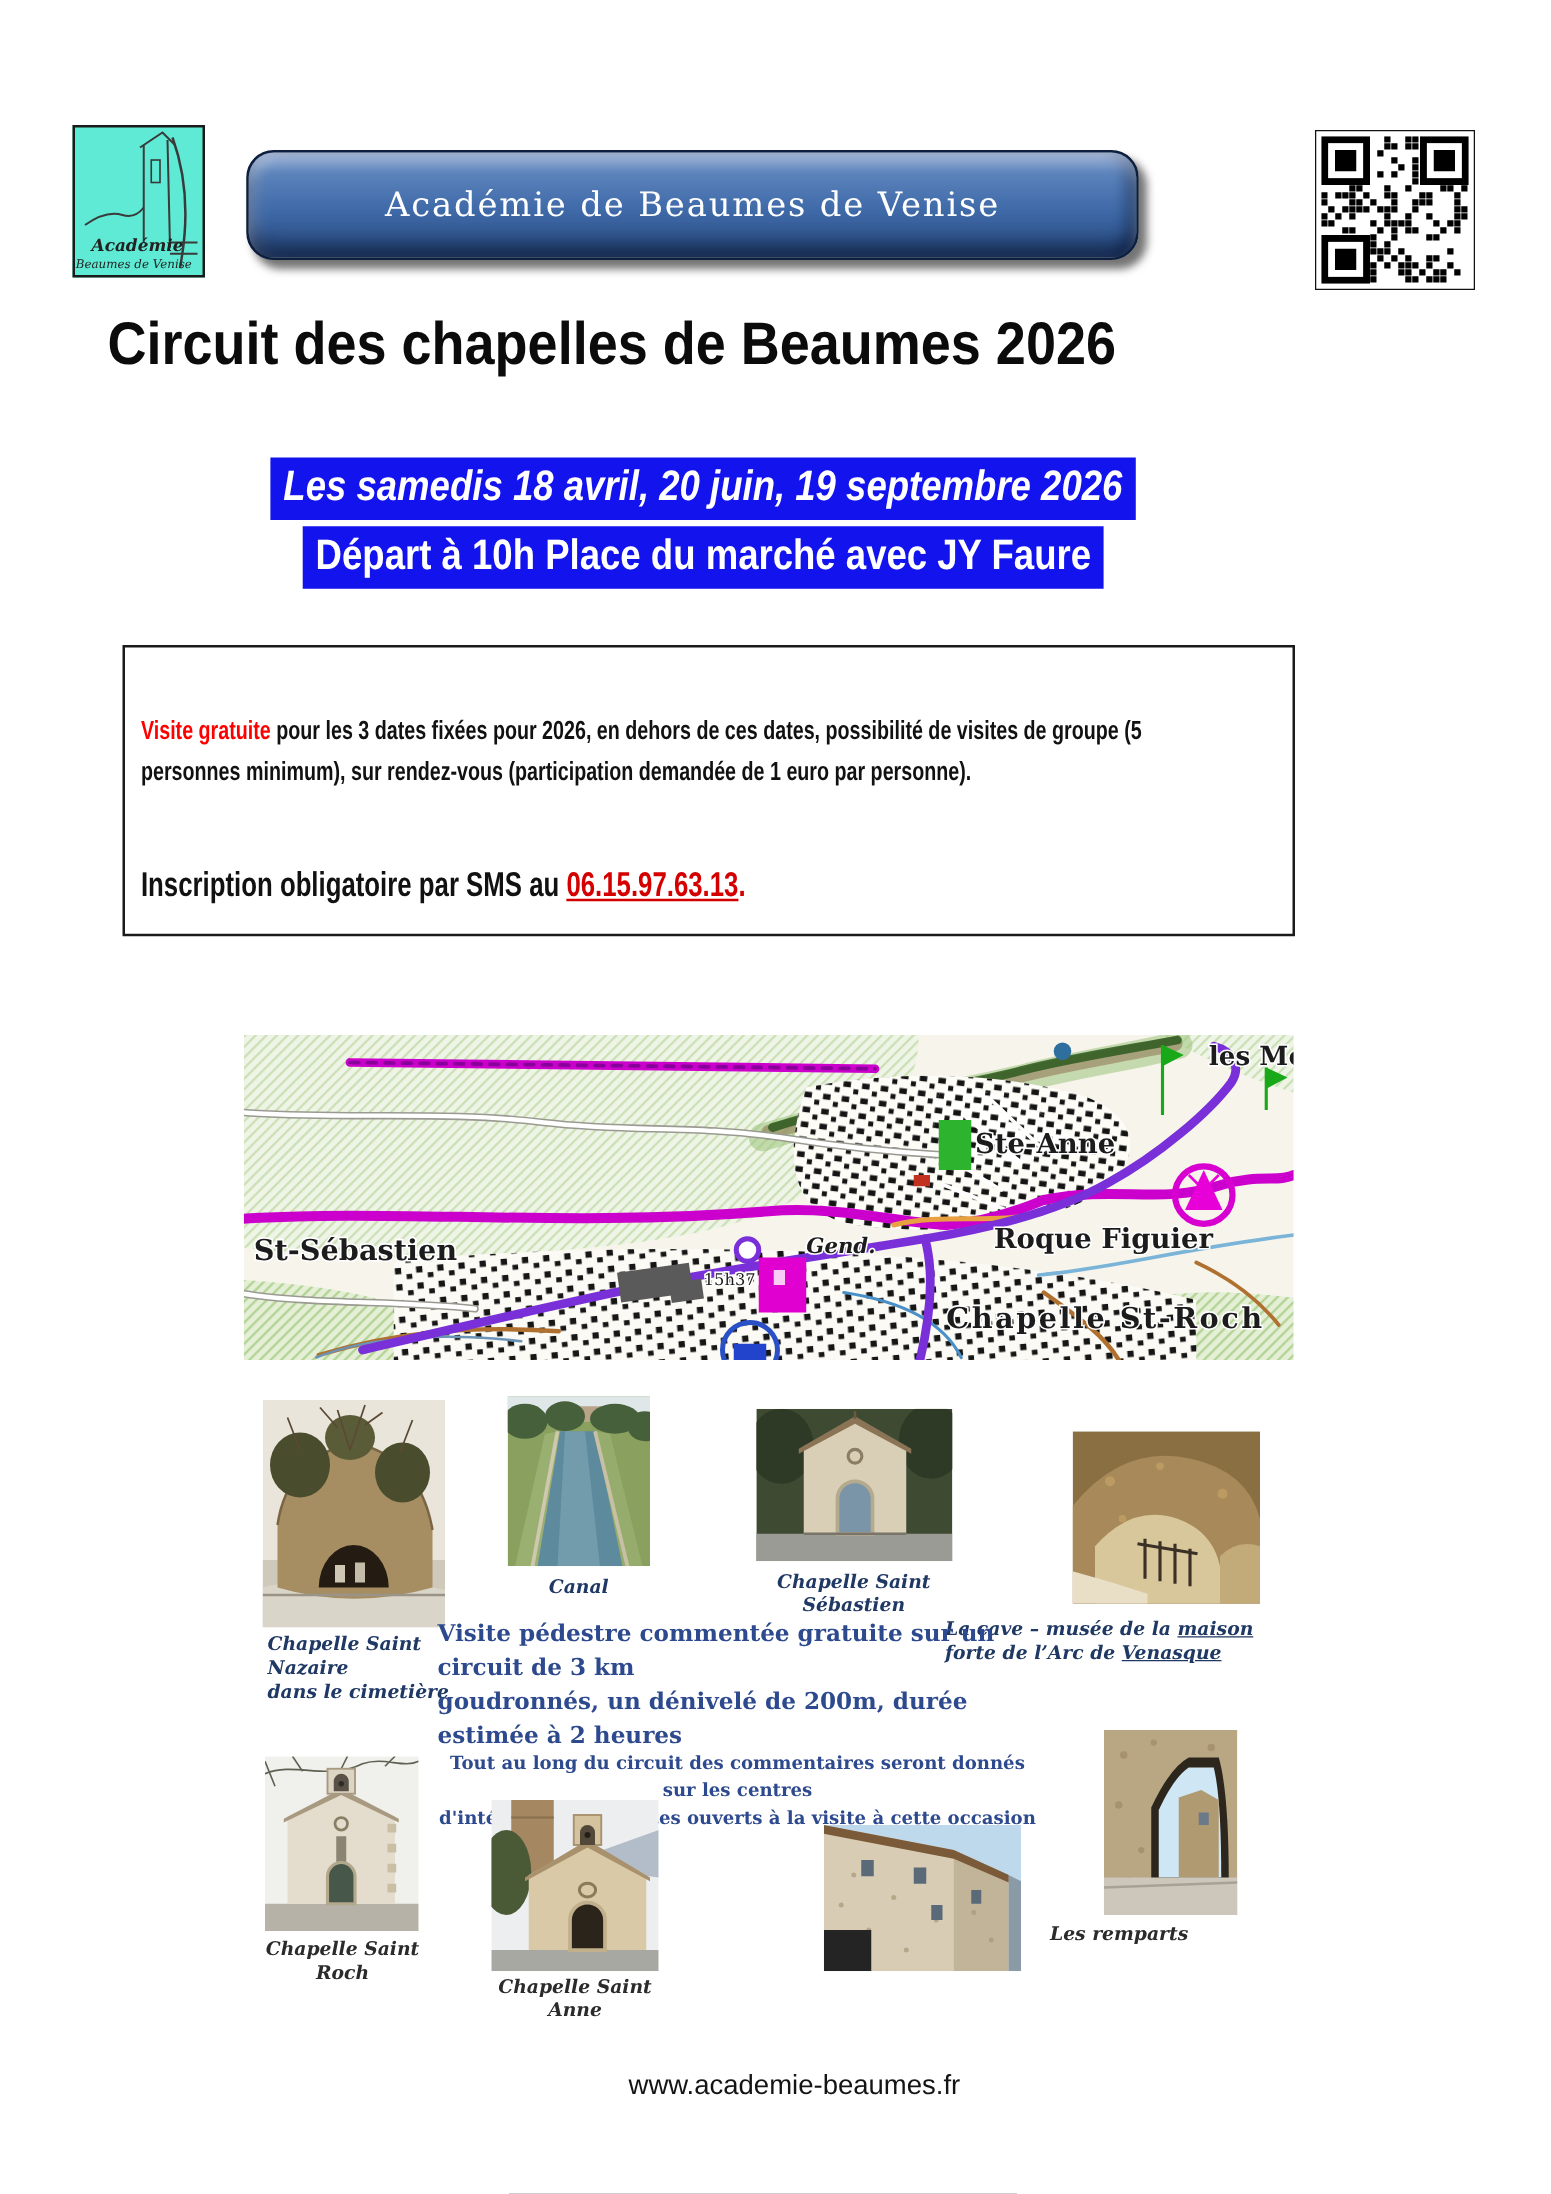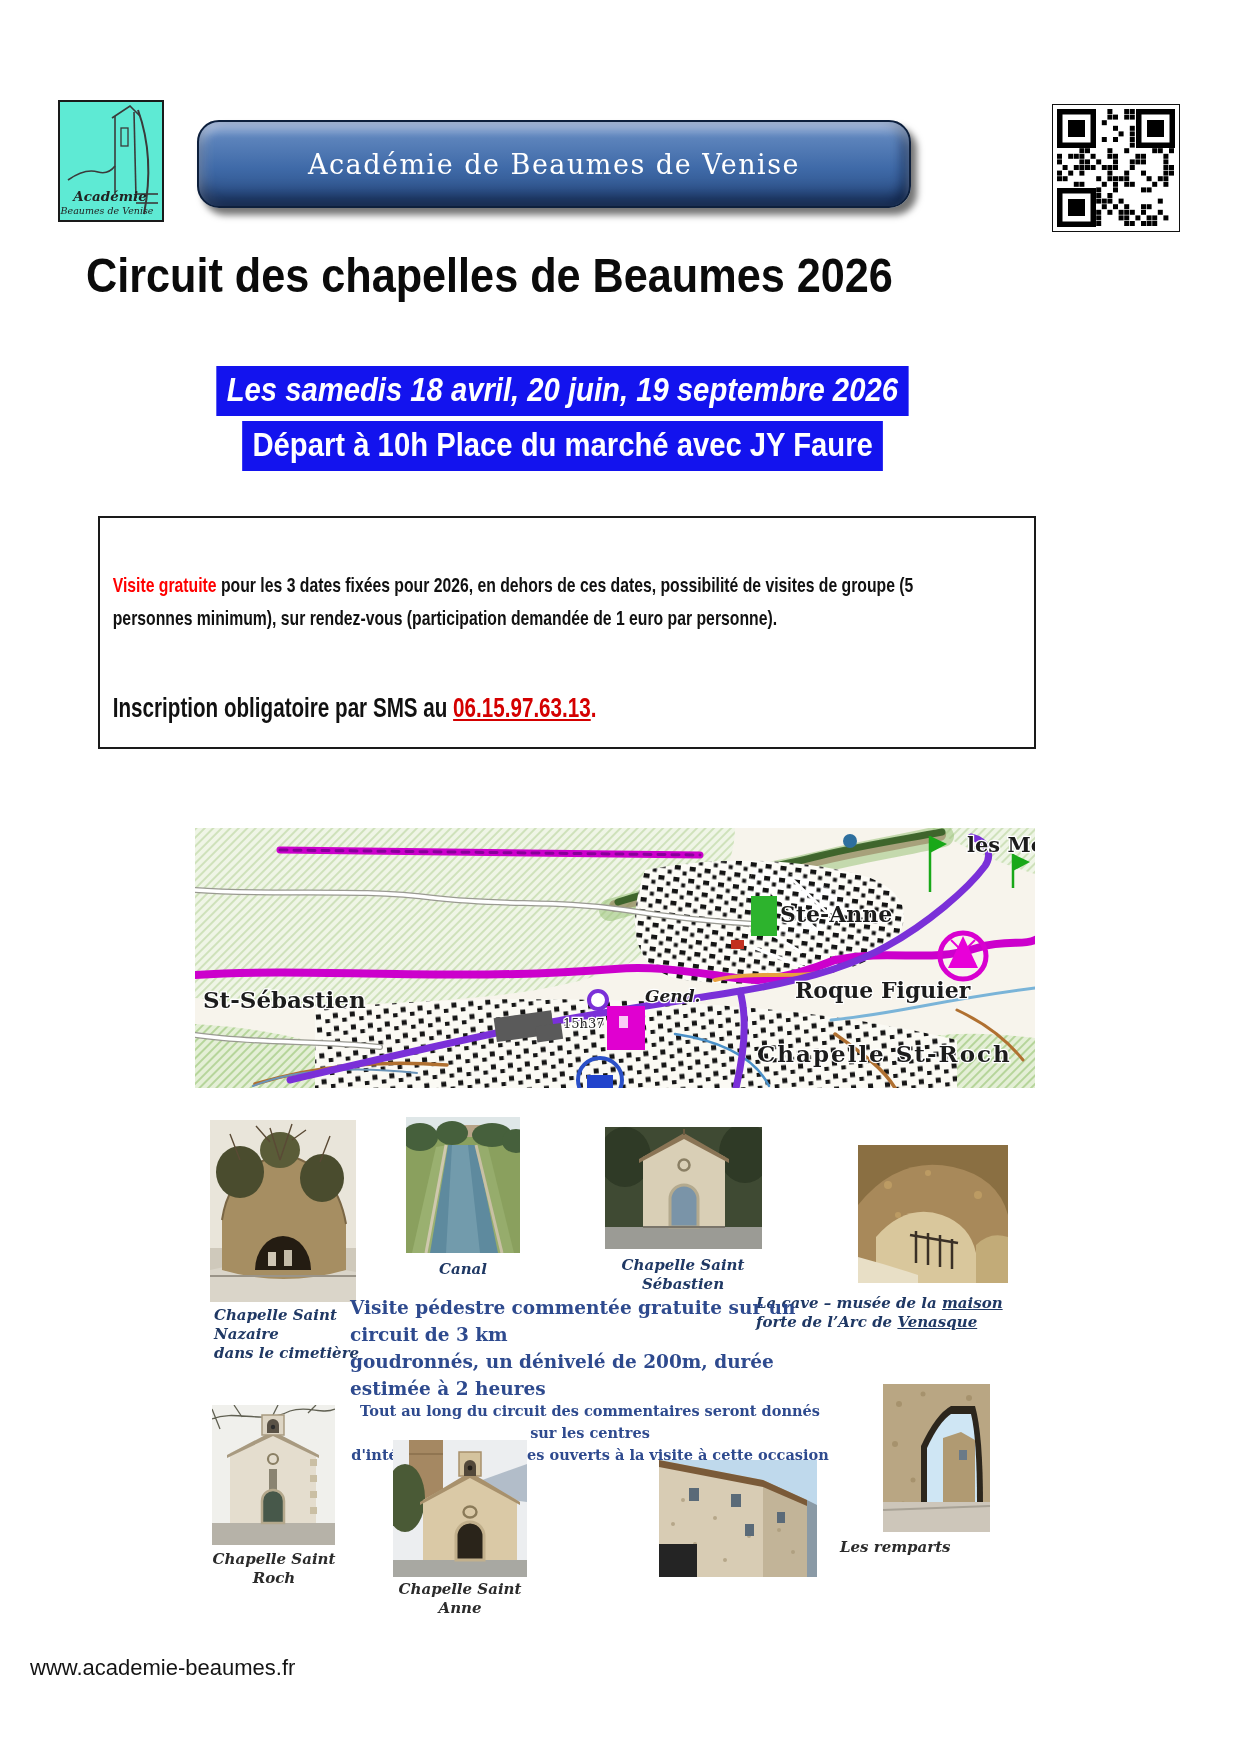--- a/index.html
+++ b/index.html
@@ -49,21 +49,21 @@
        line-height:1.28;color:var(--caption-navy);white-space:pre-line;}
   .cap.dark{color:var(--caption-dark);}
   .cap.ctr{text-align:center;}
   .u{text-decoration:underline;}
   #walk-note{position:absolute;left:350px;top:1294px;width:480px;text-align:left;white-space:pre-line;
              font-family:"DejaVu Serif",serif;font-weight:700;font-size:18.5px;line-height:27px;color:var(--note-blue);}
   #commentary-note{position:absolute;left:350px;top:1400px;width:480px;text-align:center;white-space:pre-line;
              font-family:"DejaVu Serif",serif;font-weight:700;font-size:14.5px;line-height:22px;color:var(--note-blue);}
 
   
-  #footer-url{position:absolute;left:0;right:0;top:1655px;text-align:left;font-size:22px;color:#141414;padding-left:30px;}
+  #footer-url{position:absolute;left:0;right:0;top:1655px;text-align:center;font-size:22px;color:#141414;padding-left:30px;}
 </style>
 </head>
 <body>
 
 <div id="page" data-name="flyer-page">
 
   <div id="logo-box" data-name="academie-logo">
     <svg width="102" height="118" viewBox="0 0 102 118">
       <g stroke="#3a3a3a" stroke-width="1.6" fill="none" data-name="chapel-tower-drawing">
         <path d="M55,14 L55,92"></path>

